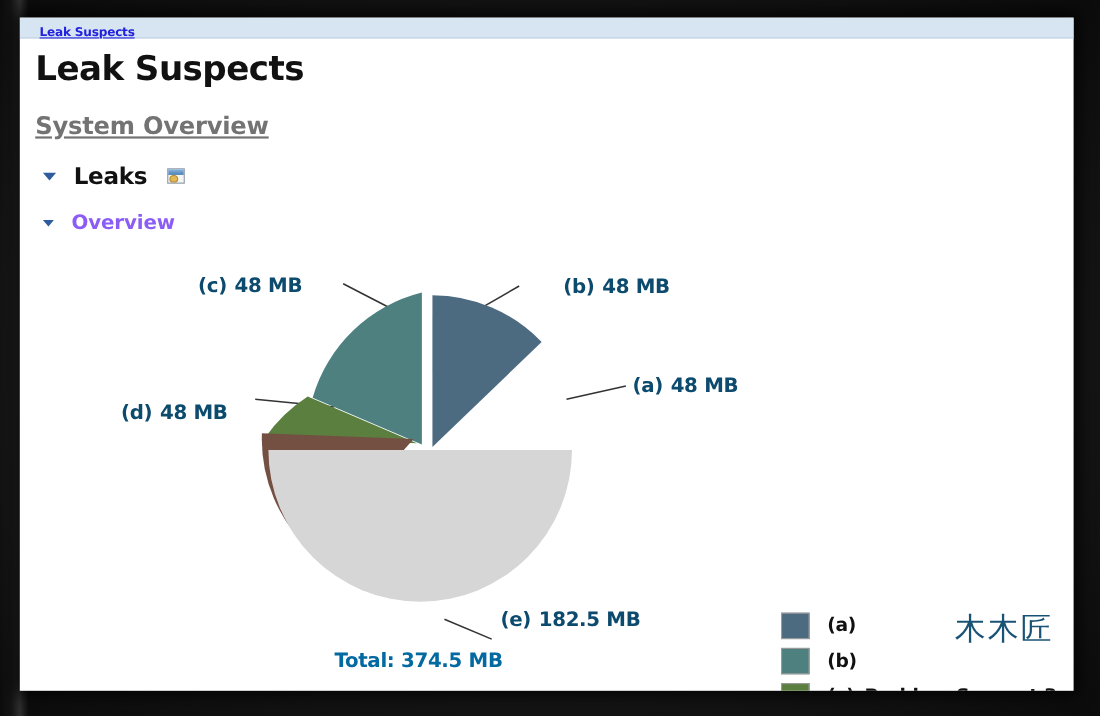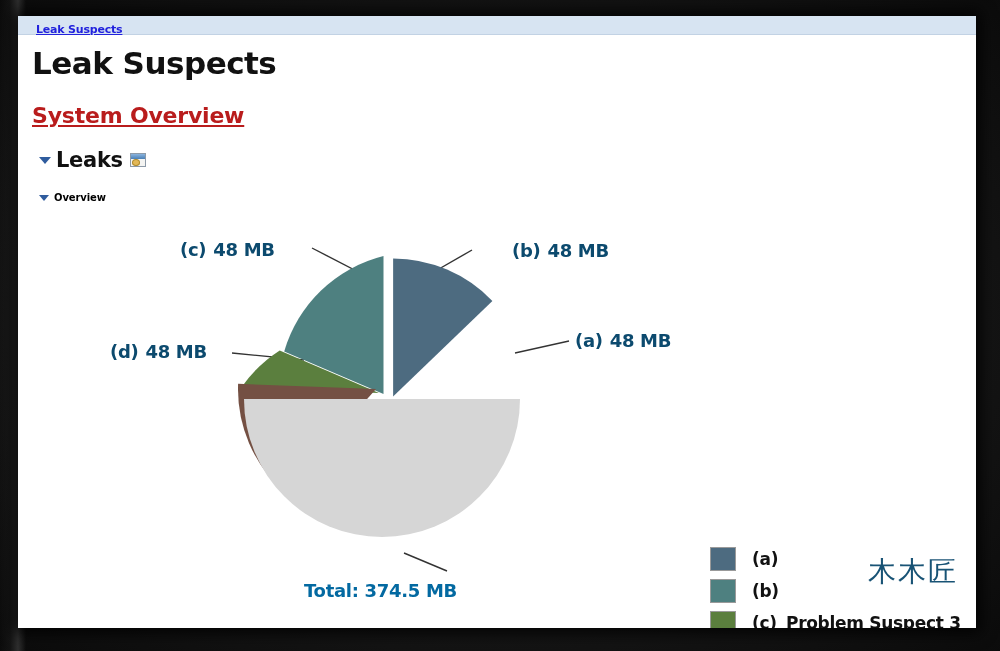--- a/index.html
+++ b/index.html
@@ -61,46 +61,46 @@
     font-weight: bold;
     color: #111;
     letter-spacing: -0.5px;
   }
 
   a#system-overview {
     display: inline-block;
     margin-top: 22px;
     font-size: 22px;
     font-weight: bold;
-    color: #b91c1c;
+    color: #737373;
     text-decoration: underline;
     letter-spacing: -0.2px;
   }
 
   .section-head {
-    display: flex; align-items: center; gap: 4px;
+    display: flex; align-items: center; gap: 15px;
     margin-top: 20px;
     margin-left: 7px;
   }
   .section-head.sub { margin-top: 20px; margin-left: 7px; }
 
   .tri {
     width: 0; height: 0;
     border-left: 6px solid transparent;
     border-right: 6px solid transparent;
     border-top: 7px solid #2f5c9e;
     flex: none;
     margin-right: 1px;
   }
   .tri.small {
     border-left-width: 5px; border-right-width: 5px; border-top-width: 6px;
   }
 
   .sec-label-1 { font-size: 21px; font-weight: bold; color: #111; letter-spacing: -0.3px; }
-  .sec-label-2 { font-size: 10px; font-weight: bold; color: #000000; letter-spacing: -0.1px; }
+  .sec-label-2 { font-size: 18px; font-weight: bold; color: #8b5cf6; letter-spacing: -0.1px; }
 
   
   .win-icon {
     width: 16px; height: 14px;
     border: 1px solid #8d9aa8;
     background: #f4f4f2;
     position: relative;
     flex: none;
     margin-left: 3px;
   }
@@ -228,28 +228,31 @@
           <path fill="#5b7f3e" d="M 350 188 L 212.1 182.8 A 138 138 0 0 1 250.7 145.5 Z" transform="translate(-3.0,2.0)"></path>
 
           <path fill="#745043" d="M 350 188 L 258.3 291.2 A 138 138 0 0 1 212.1 182.8 Z" transform="translate(-6.0,-2.0)"></path>
 
           <path fill="#d6d6d6" d="M 350 190 L 212 190 A 138 138 0 0 0 488 190 Z" transform="translate(0,6)"></path>
         </svg>
 
         <div class="slice-label" style="left:148px; top:36px;">
           <span class="key">(c)</span><span>48 MB</span>
         </div>
-        <div class="slice-label" style="left:78px; top:138px;">
+        <div class="slice-label" style="left:78px; top:152px;">
           <span class="key">(d)</span><span>48 MB</span>
         </div>
         <div class="slice-label" style="left:480px; top:37px;">
           <span class="key">(b)</span><span>48 MB</span>
         </div>
         <div class="slice-label" style="left:543px; top:127px;">
           <span class="key">(a)</span><span>48 MB</span>
+        </div>
+        <div class="slice-label" style="left:423px; top:340px;">
+          <span class="key">(e)</span><span>182.5 MB</span>
         </div>
 
         <div id="total-label" style="left:272px; top:377px;">Total: 374.5 MB</div>
 
         <div id="legend">
           <div class="legend-row">
             <span class="legend-swatch" style="background: rgb(77, 107, 128);"></span>
             <span class="legend-key">(a)</span>
           </div>
           <div class="legend-row">

